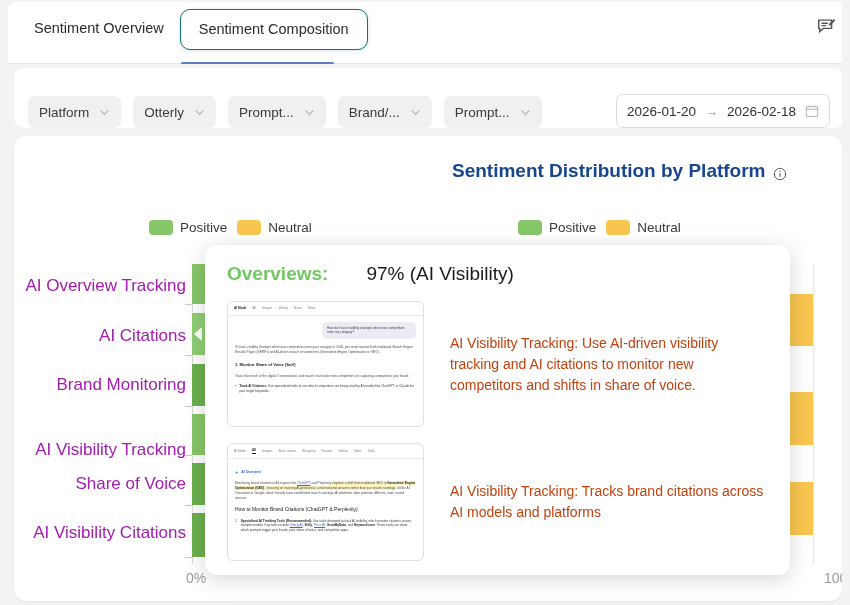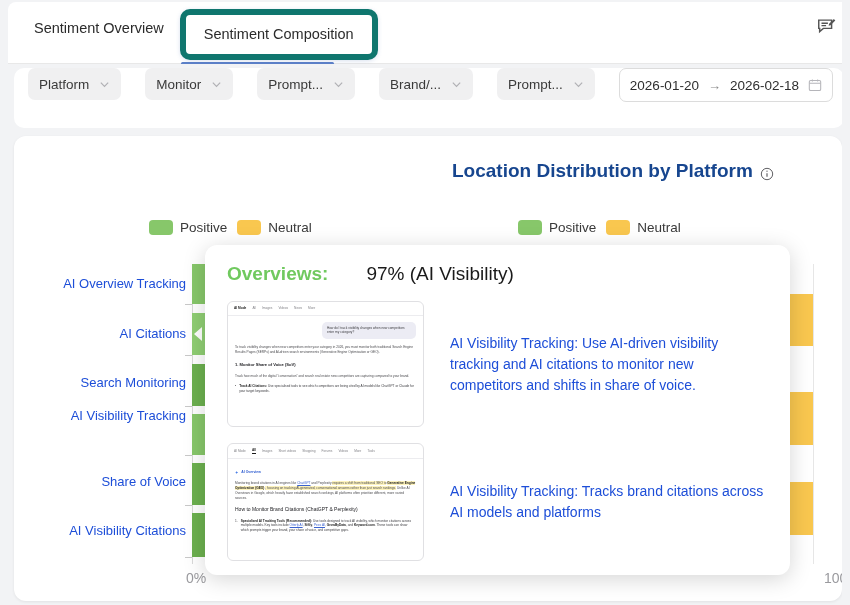--- a/index.html
+++ b/index.html
@@ -29,21 +29,21 @@
   .tab {
     padding: 10px 16px;
     font-size: 14.5px;
     color: #2b2b2b;
     cursor: pointer;
     white-space: nowrap;
     line-height: 1.2;
   }
   .tab.active {
     background: #ffffff;
-    border: 6px solid #0f766e;
+    border: 1px solid #0f766e;
     border-radius: 10px;
     box-shadow: 0 1px 4px rgba(80,120,180,0.22);
     padding: 11px 18px;
     position: relative;
     top: -1px;
   }
   .tab-underline {
     position: absolute;
     left: 173px; top: 60px;
     width: 153px; height: 3px;
@@ -61,23 +61,23 @@
   .filterbar-wrap {
     position: absolute; left: 8px; top: 64px;
     width: 842px; height: 66px;
     background: #f2f3f5;
   }
   .filterbar {
     position: absolute; left: 6px; top: 4px;
     width: 830px; height: 60px;
     background: #ffffff;
     border-radius: 10px;
-    display: flex; align-items: flex-start;
+    display: flex; align-items: flex-end;
     padding: 0 14px;
-    gap: 24px;
+    gap: 12px;
   }
   .pill {
     height: 32px;
     background: #f0f0f1;
     border-radius: 7px;
     display: flex; align-items: center;
     padding: 0 11px;
     gap: 10px;
     cursor: pointer;
     flex: none;
@@ -162,21 +162,21 @@
 
   .cat-row { position: relative; width: 100%; }
   .bar { position: absolute; left: 0; top: 0; height: 100%; }
   .bar.pos { background: #87c76a; }
   .bar.pos.hl { background: #8fce73; }
   .bar.pos.dark { background: #6cb04f; }
   .bar.neu { background: #f9c74f; }
 
   .ylabel {
     position: absolute; right: 0;
-    font-size: 13px; color: #1d4ed8;
+    font-size: 17px; color: #a21caf;
     white-space: nowrap;
     text-align: center;
   }
   .ylabels { position: absolute; left: 0; top: 128px; width: 172px; height: 300px; }
 
   .tick {
     position: absolute; left: -7px;
     width: 7px; height: 1px; background: #c8c8c8;
   }
   .axis-line {
@@ -215,21 +215,21 @@
   }
   .tt-head { display: flex; align-items: baseline; gap: 38px; }
   .tt-label { font-size: 19px; font-weight: bold; color: #70c95f; }
   .tt-value { font-size: 19px; color: #1a1a1a; }
 
   .tt-row {
     display: flex; gap: 26px; align-items: center;
     margin-top: 16px;
   }
   .tt-row.second { margin-top: 16px; }
-  .tt-desc { font-size: 14px; color: #1d4ed8; line-height: 1.5; max-width: 330px; }
+  .tt-desc { font-size: 14px; color: #c2410c; line-height: 1.5; max-width: 330px; }
 
   
   .shot {
     width: 197px; flex: none;
     border: 1px solid #e0e0e3;
     border-radius: 6px;
     background: #fff;
     overflow: hidden;
     font-size: 3.1px;
     color: #3c3c40;
@@ -300,21 +300,21 @@
       <div class="pill">
         <span class="pill-label">Platform</span>
         <span class="chev">
           <svg width="11" height="11" viewBox="0 0 12 12">
               <path d="M2 4l4 4 4-4" stroke="#b0b0b4" stroke-width="1.3" fill="none"></path>
             </svg>
         </span>
       </div>
 
       <div class="pill">
-        <span class="pill-label">Monitor</span>
+        <span class="pill-label">Otterly</span>
         <span class="chev">
           <svg width="11" height="11" viewBox="0 0 12 12">
               <path d="M2 4l4 4 4-4" stroke="#b0b0b4" stroke-width="1.3" fill="none"></path>
             </svg>
         </span>
       </div>
 
       <div class="pill">
         <span class="pill-label">Prompt...</span>
         <span class="chev">
@@ -368,22 +368,22 @@
         </div>
         <div class="legend-item">
           <span class="sw" style="background:#f9c74f"></span>
           <span class="legend-label">Neutral</span>
         </div>
       </div>
 
       <div class="ylabels">
         <div class="ylabel" style="top:12px">AI Overview Tracking</div>
         <div class="ylabel" style="top:62px">AI Citations</div>
-        <div class="ylabel" style="top:111px">Search Monitoring</div>
-        <div class="ylabel" style="top:144px">AI Visibility Tracking</div>
+        <div class="ylabel" style="top:111px">Brand Monitoring</div>
+        <div class="ylabel" style="top:176px">AI Visibility Tracking</div>
         <div class="ylabel" style="top:210px">Share of Voice</div>
         <div class="ylabel" style="top:259px">AI Visibility Citations</div>
       </div>
 
       <div class="plot left">
         <div class="axis-line"></div>
 
         <div class="cat-row" style="position:absolute;left:0;top:0;height:40px;width:100%">
           <div class="tick" style="top:40px"></div>
           <div class="bar pos" style="width:100%"></div>
@@ -414,21 +414,21 @@
           <div class="tick" style="top:44px"></div>
           <div class="bar pos dark" style="width:100%"></div>
         </div>
       </div>
 
       <div class="axis-tag zero">0%</div>
     </div>
 
     <div class="chart-col right">
       <div class="chart-title">
-        <span>Location Distribution by Platform</span>
+        <span>Sentiment Distribution by Platform</span>
         <span class="info-icon">
           <svg width="14" height="14" viewBox="0 0 16 16" fill="none" stroke="#5a5a5e" stroke-width="1.1">
             <circle cx="8" cy="8" r="6.5"></circle>
               <path d="M8 7.2v4" stroke-width="1.3"></path>
               <circle cx="8" cy="4.8" r="0.75" fill="#5a5a5e" stroke="none"></circle>
           </svg>
         </span>
       </div>
 
       <div class="legend">

